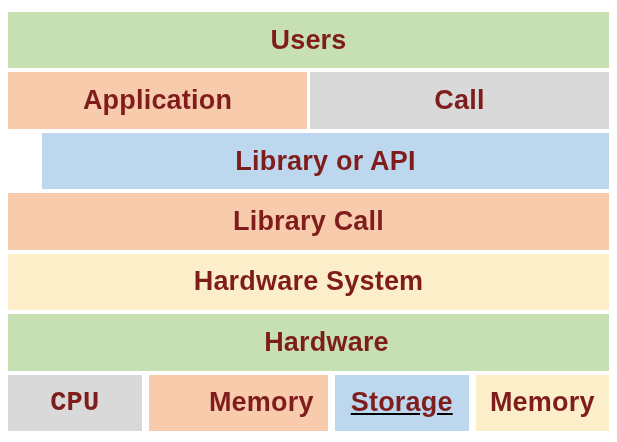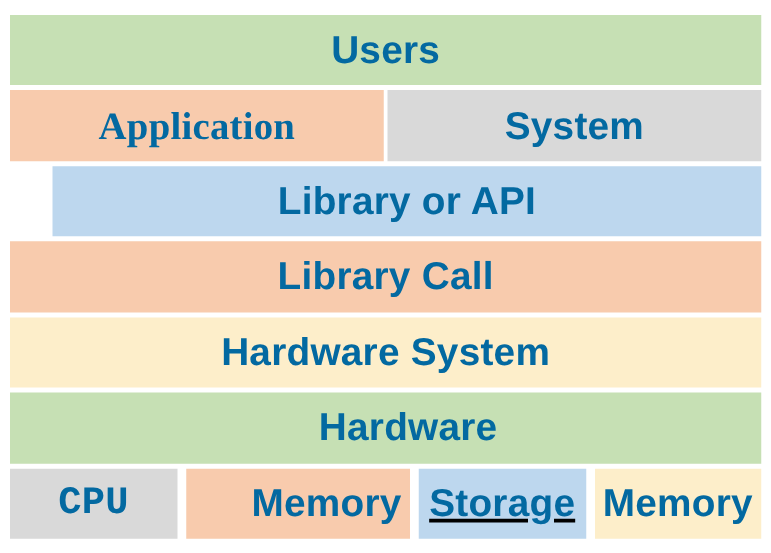--- a/index.html
+++ b/index.html
@@ -33,44 +33,44 @@
   .layer-row.wide-gap {
     gap: 7px;
   }
   .layer {
     flex: 1 1 0;
     display: flex;
     align-items: center;
     justify-content: center;
   }
   .layer-label {
-    color: #0369a1;
+    color: #7f1d1d;
     font-weight: 700;
-    font-size: 31px;
+    font-size: 27px;
     letter-spacing: 0.2px;
     white-space: nowrap;
   }
 </style>
 </head>
 <body>
 
 <div class="diagram">
 
   <div class="layer-row">
     <div class="layer" style="background: rgb(198, 224, 180);">
       <span class="layer-label">Users</span>
     </div>
   </div>
 
   <div class="layer-row">
-    <div class="layer" style="background: rgb(248, 203, 173); font-family: Liberation Serif, serif;">
+    <div class="layer" style="background: rgb(248, 203, 173);">
       <span class="layer-label">Application</span>
     </div>
     <div class="layer" style="background: rgb(217, 217, 217);">
-      <span class="layer-label">System</span>
+      <span class="layer-label">Call</span>
     </div>
   </div>
 
   <div class="layer-row">
     <div class="layer" style="background: rgb(189, 215, 238); margin-left: 34px;">
       <span class="layer-label">Library or API</span>
     </div>
   </div>
 
   <div class="layer-row">

